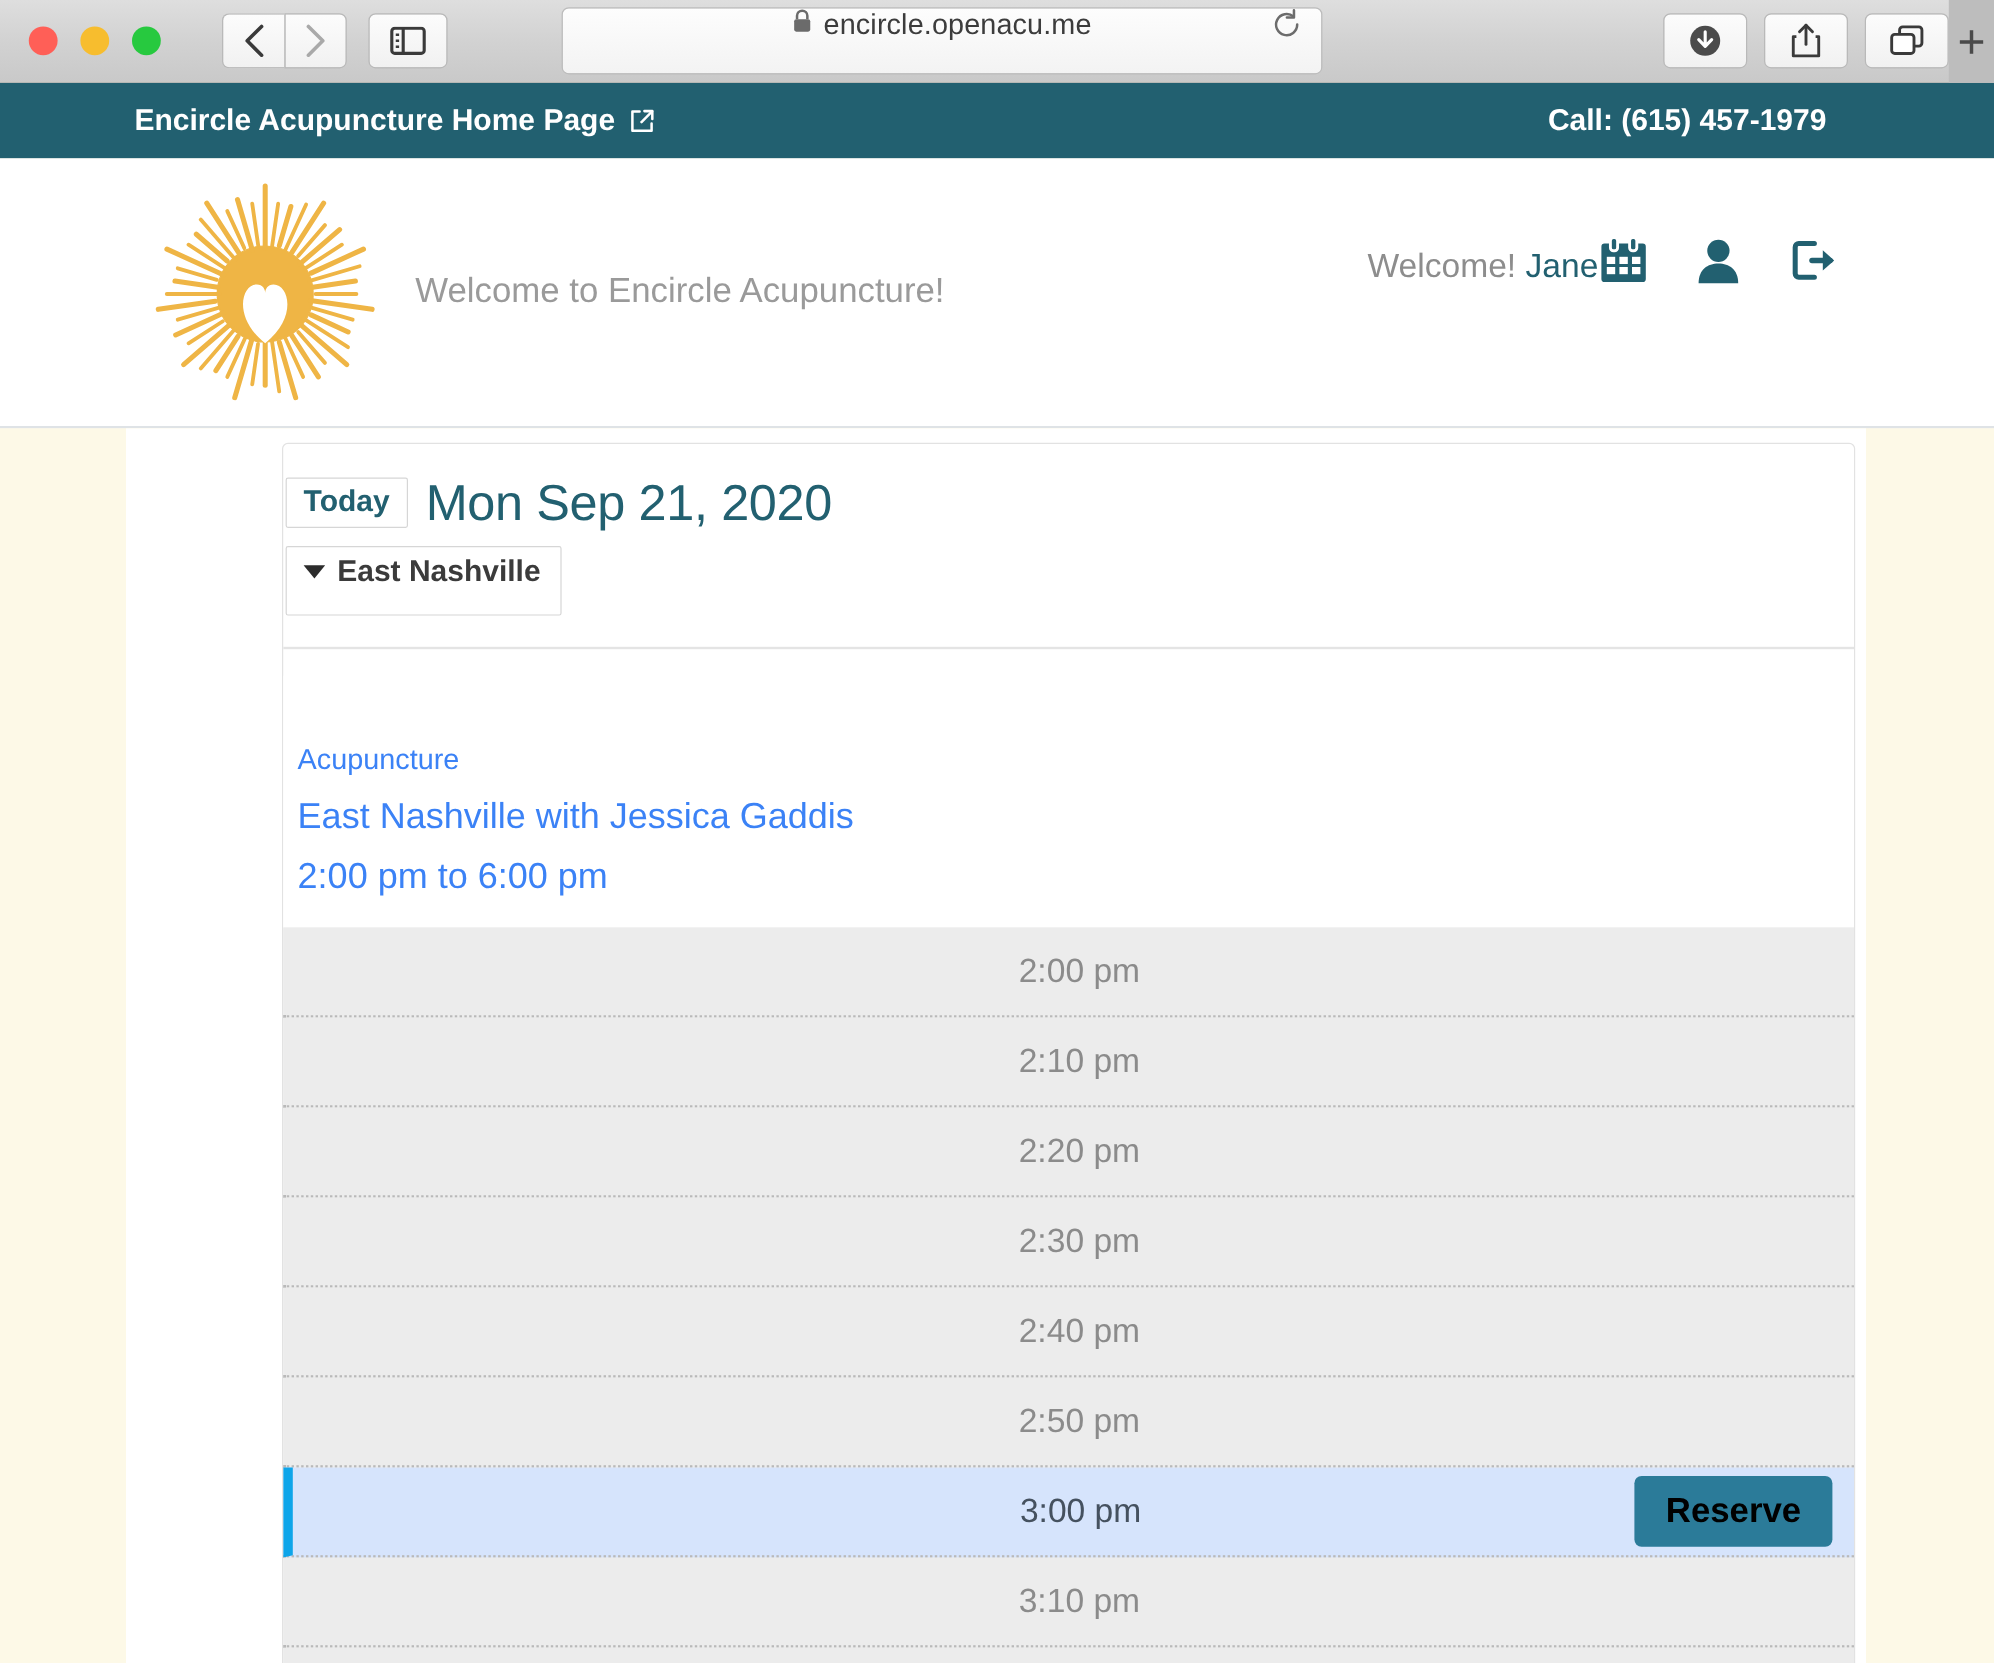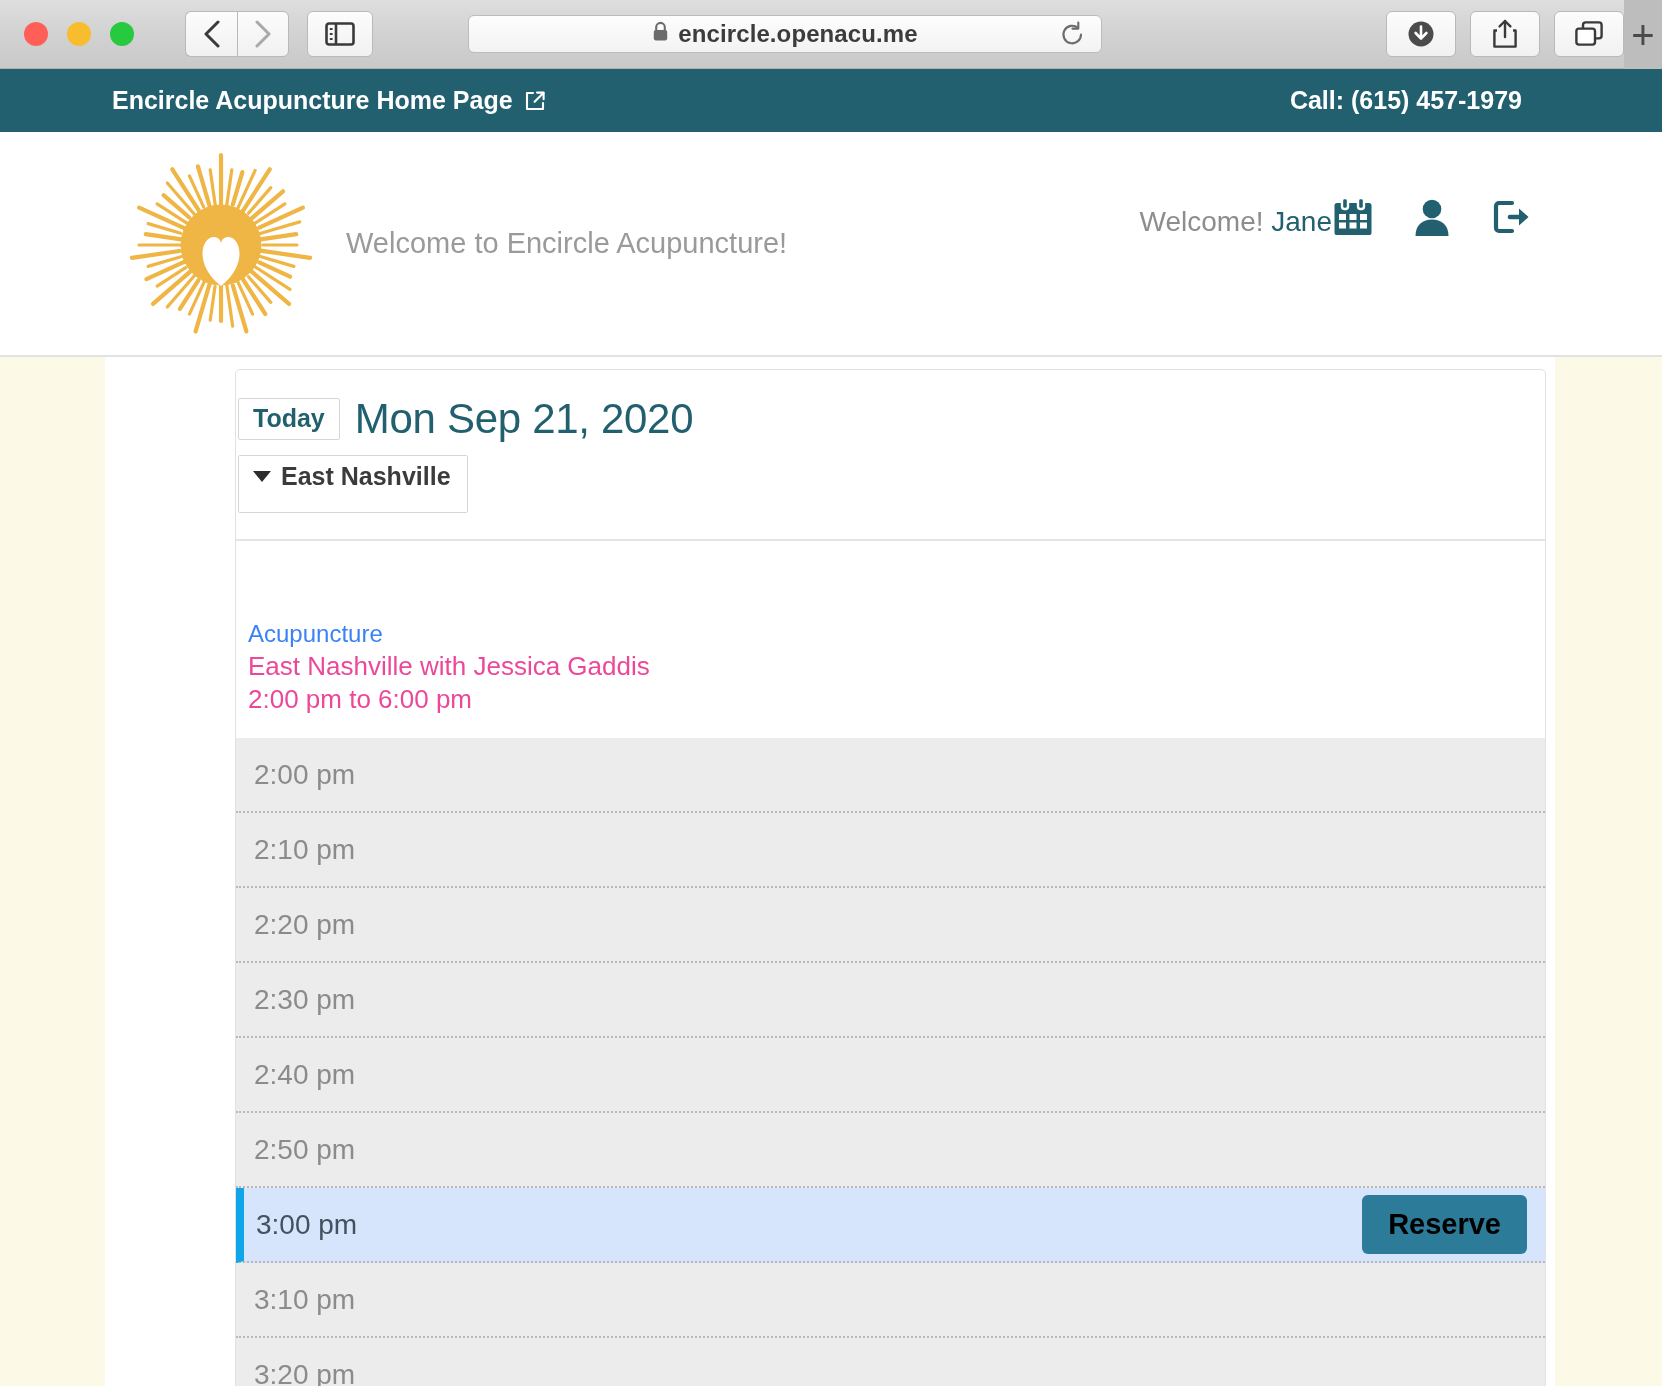--- a/index.html
+++ b/index.html
@@ -43,28 +43,27 @@
     color: #3a3a3a;
   }
   .nav-back { width: 52px; border-radius: 6px 0 0 6px; border-right: none; }
   .nav-fwd  { width: 52px; border-radius: 0 6px 6px 0; color: #a9a9a9; }
   .sidebar-btn { width: 66px; border-radius: 6px; margin-left: 18px; }
 
   .url-bar {
     position: absolute;
     left: 468px;
     width: 634px;
-    height: 38px;
+    height: 56px;
     background: linear-gradient(to bottom, #fdfdfd, #f3f3f3);
     border: 1px solid #bcbcbc;
     border-radius: 6px;
     display: flex;
-    align-items: center;
+    align-items: flex-start;
     justify-content: center;
-    font-weight: bold;
   }
   .url-text {
     font-size: 24px;
     color: #3c3c3c;
     letter-spacing: .1px;
   }
   .lock-icon { margin-right: 9px; display: inline-flex; align-items: center; }
   .reload-icon {
     position: absolute;
     right: 16px;
@@ -237,30 +236,31 @@
     border-top: 11px solid #2c2c2c;
     display: inline-block;
   }
   .card-divider { height: 2px; background: #e4e4e4; margin-top: 26px; }
 
   .appt-block {
     padding: 26px 0 22px 12px;
     background: #ffffff;
   }
   .appt-title { font-size: 24px; color: #3b82f6; line-height: 1.28; margin-top: 30px; }
-  .appt-line  { font-size: 26px; color: #ec4899; line-height: 1.28; }
+  .appt-line  { font-size: 30px; color: #3b82f6; line-height: 1.28; margin-top: 12px; }
 
   .slots { background: #ececec; }
   .slot {
     position: relative;
     height: 75px;
     display: flex;
     align-items: center;
     background: #ececec;
     border-bottom: 2px dotted #b9b9b9;
+    justify-content: center;
   }
   .slot-time {
     margin-left: 18px;
     font-size: 28px;
     color: #8b8b8b;
   }
   .slot.selected {
     background: #d6e4fc;
     border-left: 8px solid #0ea5e9;
   }

